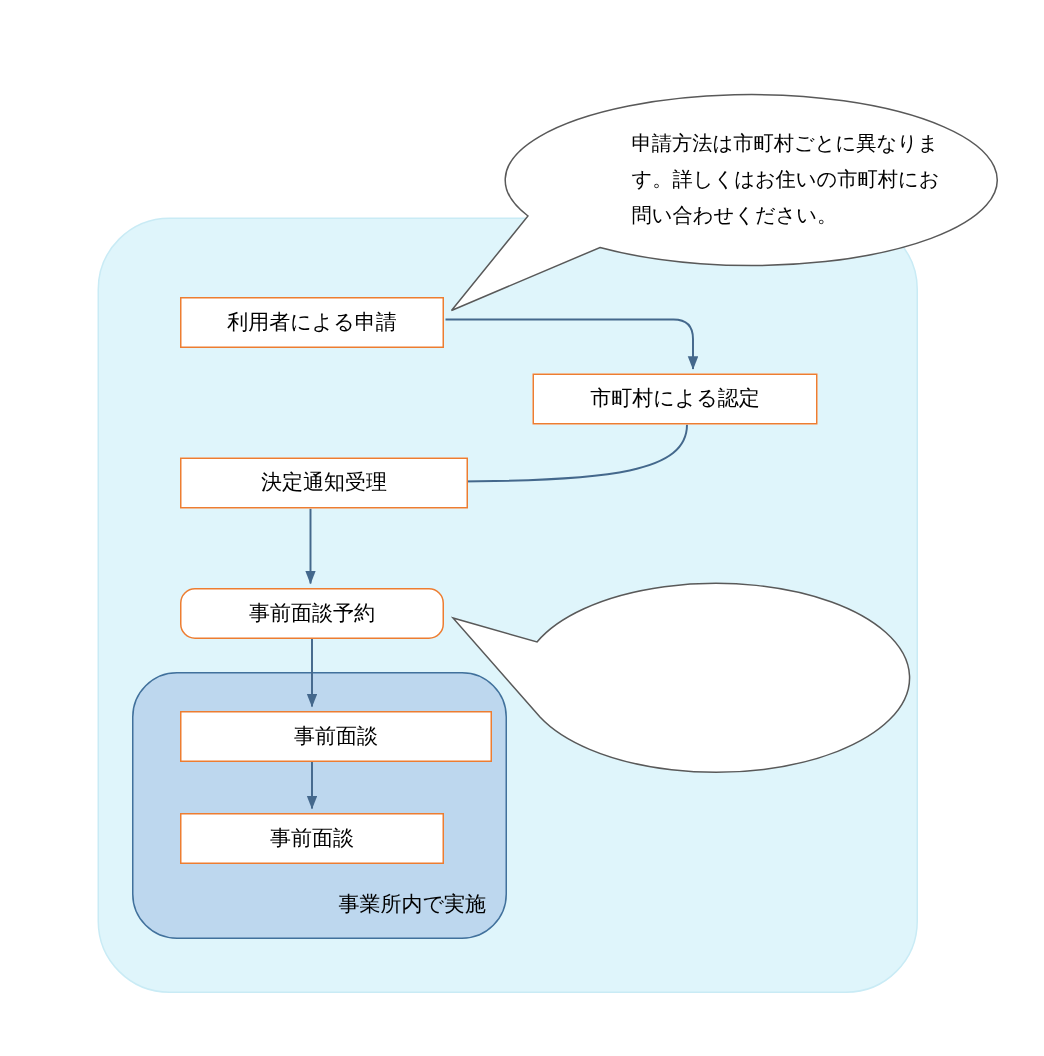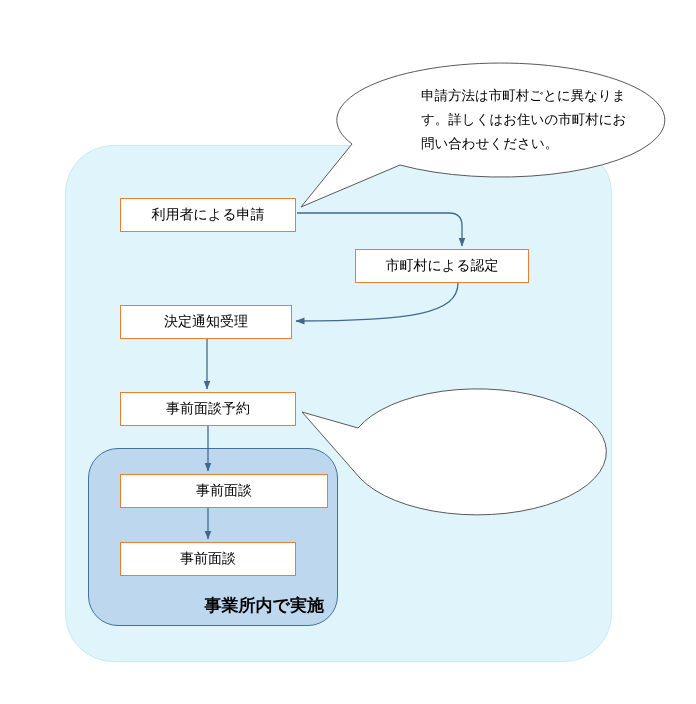--- a/index.html
+++ b/index.html
@@ -23,21 +23,21 @@
     position:absolute;height:34px;background:#ffffff;
     border:1.5px solid #ED7D31;box-sizing:border-box;
     display:flex;align-items:center;justify-content:center;
     font-size:14px;white-space:nowrap;
   }
   .callout-text{position:absolute;font-size:13.5px;line-height:24px;text-align:left;margin-left:44px;}
   .ct1{left:377px;top:84px;width:217px;}
   .ct2{left:399px;top:417px;width:162px;}
   .group-label{
     position:absolute;left:88px;top:594px;width:244px;box-sizing:border-box;
-    padding-right:8px;text-align:right;font-size:17px;font-weight:bold;
+    padding-right:8px;text-align:right;font-size:14px;
   }
 </style>
 </head>
 <body>
 
 <div class="canvas">
 
   <div class="outer-region"></div>
   <div class="inner-region"></div>
 
@@ -54,25 +54,25 @@
 
     <path class="conn" marker-end="url(#ah)" d="M 297 213 L 449 213 Q 462 213 462 226 L 462 246"></path>
     <path class="conn" marker-end="url(#ah)" d="M 458 283 C 458 314 410 321 296 321"></path>
     <path class="conn" marker-end="url(#ah)" d="M 207 339 L 207 389"></path>
     <path class="conn" marker-end="url(#ah)" d="M 208 426 L 208 471"></path>
     <path class="conn" marker-end="url(#ah)" d="M 208 508 L 208 539"></path>
   </svg>
 
   <div class="node" style="left:120px;top:198px;width:176px;">利用者による申請</div>
 
-  <div class="node" style="left:355px;top:249px;width:174px;">市町村による認定</div>
+  <div class="node" style="left:355px;top:249px;width:190px;">市町村による認定</div>
 
-  <div class="node" style="left:120px;top:305px;width:172px;">決定通知受理</div>
+  <div class="node" style="left:120px;top:305px;width:192px;">決定通知受理</div>
 
-  <div class="node" style="left:120px;top:392px;width:176px;">事前面談予約</div>
+  <div class="node" style="left:120px;top:392px;width:176px;border-radius:10px;">事前面談予約</div>
 
   <div class="node" style="left:120px;top:474px;width:208px;font-family:Liberation Serif, serif;">事前面談</div>
 
   <div class="node" style="left:120px;top:542px;width:176px;">事前面談</div>
 
   <div class="callout-text ct1">申請方法は市町村ごとに異なります。詳しくはお住いの市町村にお問い合わせください。</div>
 
 
   <div class="group-label">事業所内で実施</div>
 

